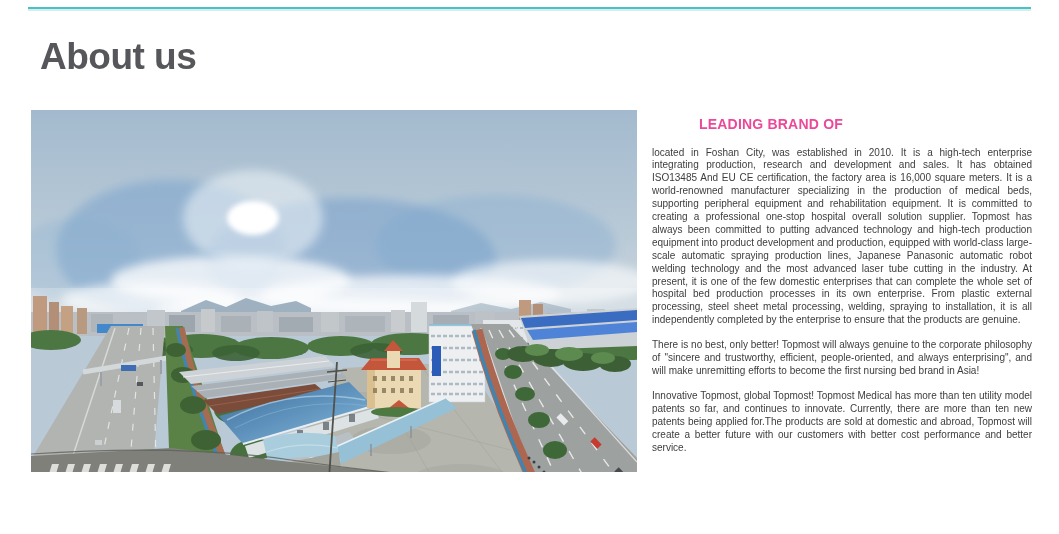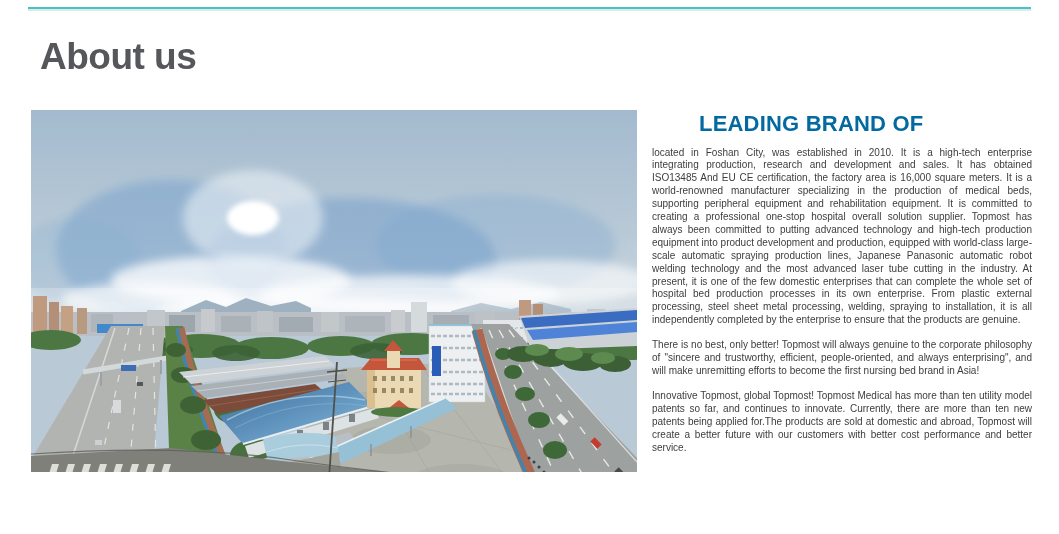--- a/index.html
+++ b/index.html
@@ -16,22 +16,22 @@
     font-size:37px;line-height:1.05;font-weight:bold;color:#56575a;letter-spacing:-.5px;
   }
   .photo{
     position:absolute;left:31px;top:110px;width:606px;height:400px;overflow:hidden;background:#b9c9d6;
   }
   .photo svg{display:block;}
   .content{
     position:absolute;left:652px;top:112px;width:380px;
   }
   .intro-heading{
-    margin:0 0 10px 47px;font-size:22px;line-height:24.5px;font-weight:bold;
-    color:#0369a1;letter-spacing:.2px;
+    margin:0 0 10px 47px;font-size:14px;line-height:24.5px;font-weight:bold;
+    color:#ec4899;letter-spacing:.2px;
   }
   .intro-heading span{display:block;}
   .content p{
     margin:0 0 12px 0;font-size:10px;line-height:12.9px;text-align:justify;color:#3d3d3d;
   }
   .content p:last-child{margin-bottom:10px;}
 </style>
 </head>
 <body>
 

